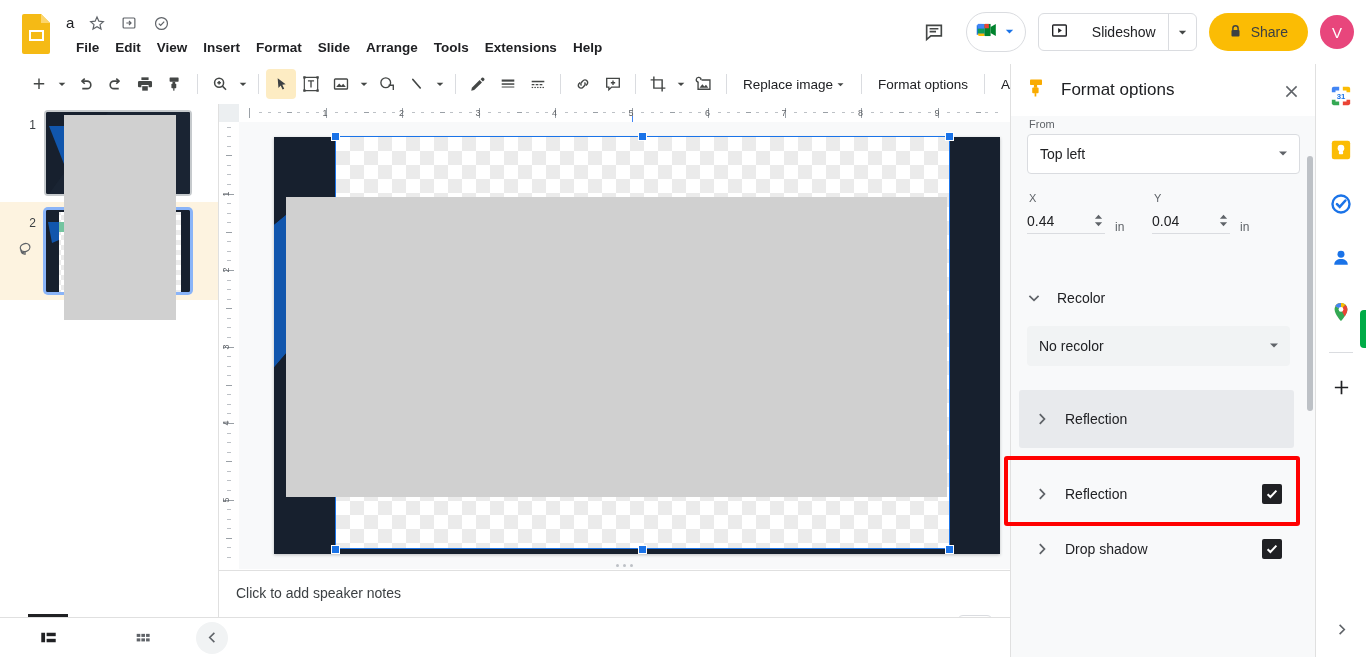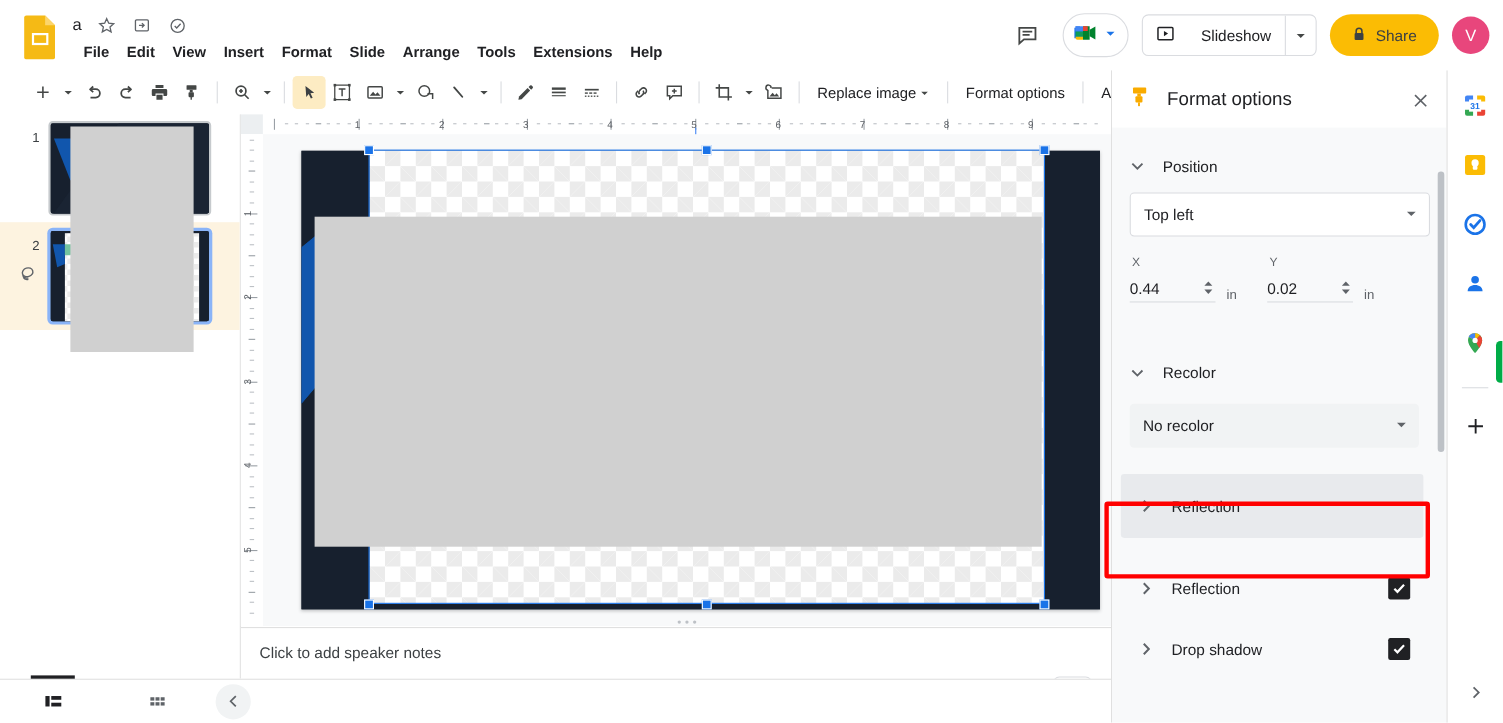--- a/index.html
+++ b/index.html
@@ -699,30 +699,23 @@
       <div class="panel-title">Format options</div>
       <div class="panel-close">
         <svg width="17" height="17" viewBox="0 0 18 18" fill="none" stroke="#5f6368" stroke-width="1.6">
             <path d="M3.6 3.6l10.8 10.8M14.4 3.6L3.6 14.4"></path>
           </svg>
       </div>
     </div>
 
     <div class="panel-body">
 
-      <div class="sect-head" style="margin-top:13px">
-        <span class="chev">
-          <svg width="16" height="16" viewBox="0 0 16 16" fill="none" stroke="#5f6368" stroke-width="1.7">
-              <path d="M3.4 5.8L8 10.4l4.6-4.6"></path>
-            </svg>
-        </span>
-        <span class="sect-label">Position</span>
-      </div>
 
       <div style="padding:2px 16px 0 16px;">
+        <div class="field-lbl">From</div>
         <div class="select-box">
           <span>Top left</span>
           <span class="sel-caret">
             <svg width="12" height="12" viewBox="0 0 12 12">
                 <path d="M2 4.4l4 4 4-4z" fill="#5f6368"></path>
               </svg>
           </span>
         </div>
 
         <div class="num-row" style="margin-top:18px;">
@@ -743,21 +736,21 @@
                 </div>
               </div>
               <span class="unit">in</span>
             </div>
           </div>
           <div class="num-col" style="margin-left:25px">
             <div class="field-lbl">Y</div>
             <div style="display:flex;align-items:flex-end;">
               <div style="width:78px">
                 <div class="num-inp">
-                  <span class="num-val">0.02</span>
+                  <span class="num-val">0.04</span>
                   <span class="spin">
                     <svg width="9" height="6" viewBox="0 0 10 6">
                         <path d="M5 0.6l4 4.4H1z" fill="#5f6368"></path>
                       </svg>
                     <svg width="9" height="6" viewBox="0 0 10 6">
                         <path d="M5 5.4l4-4.4H1z" fill="#5f6368"></path>
                       </svg>
                   </span>
                 </div>
               </div>

